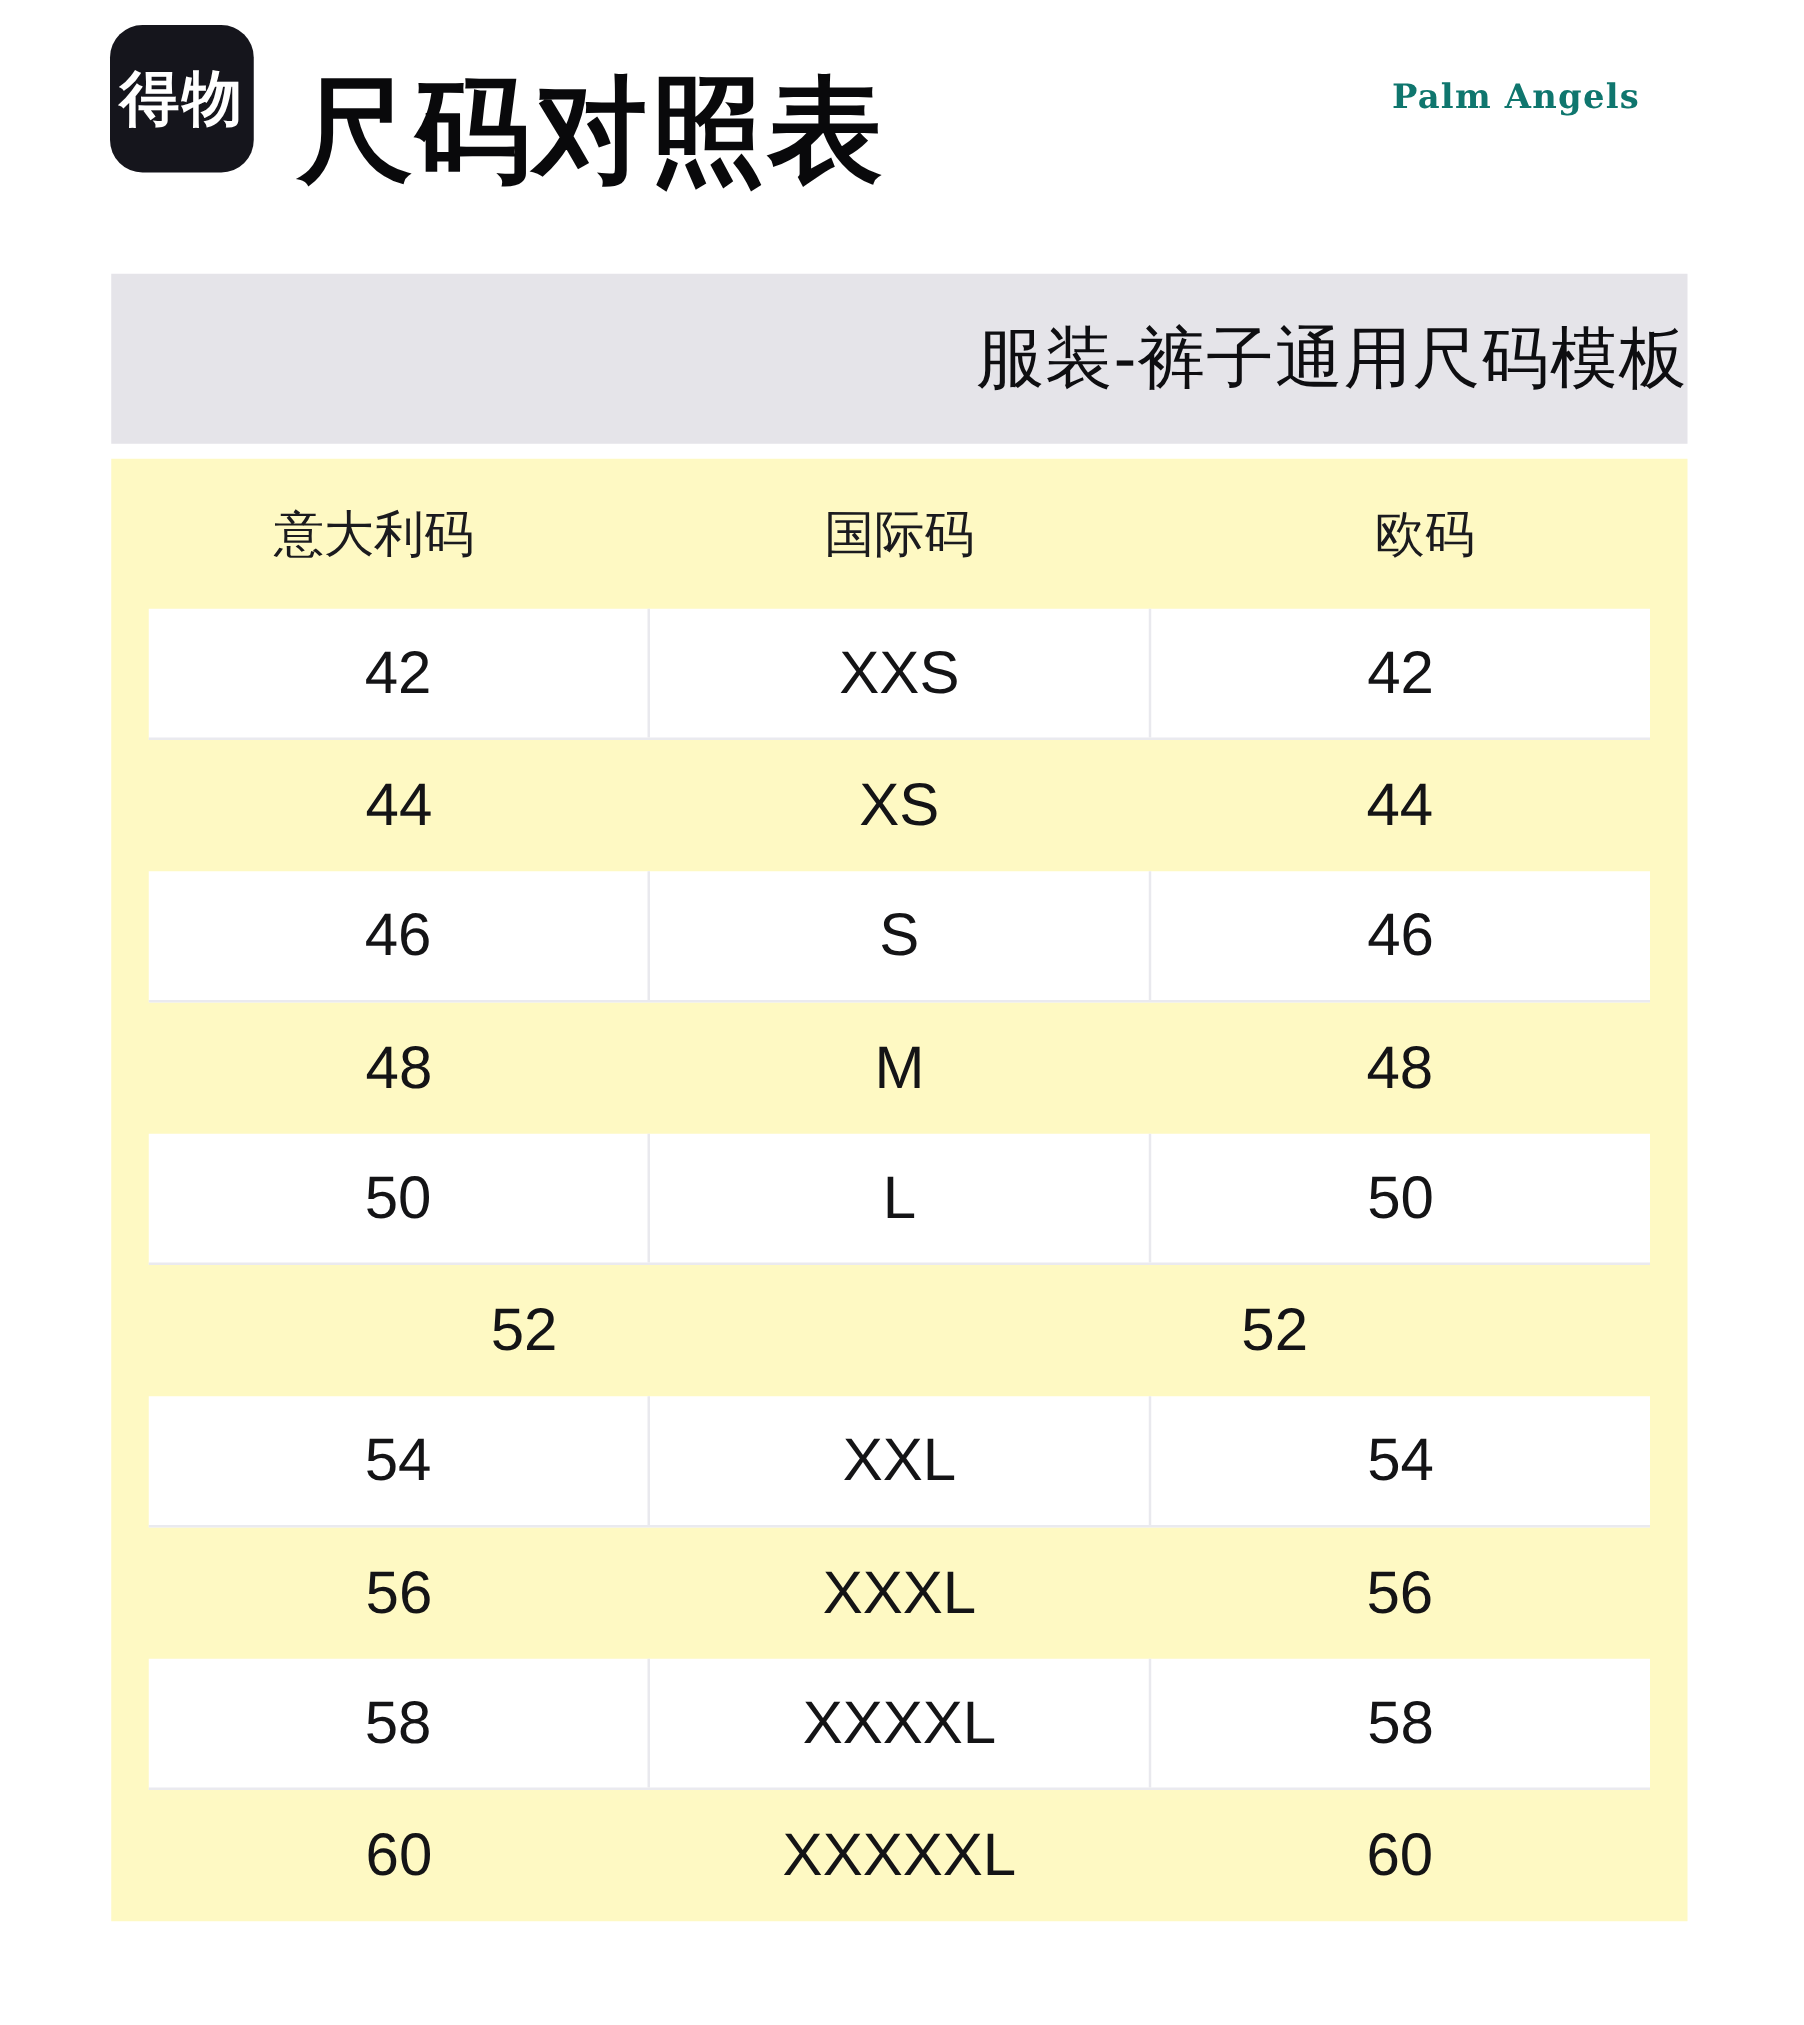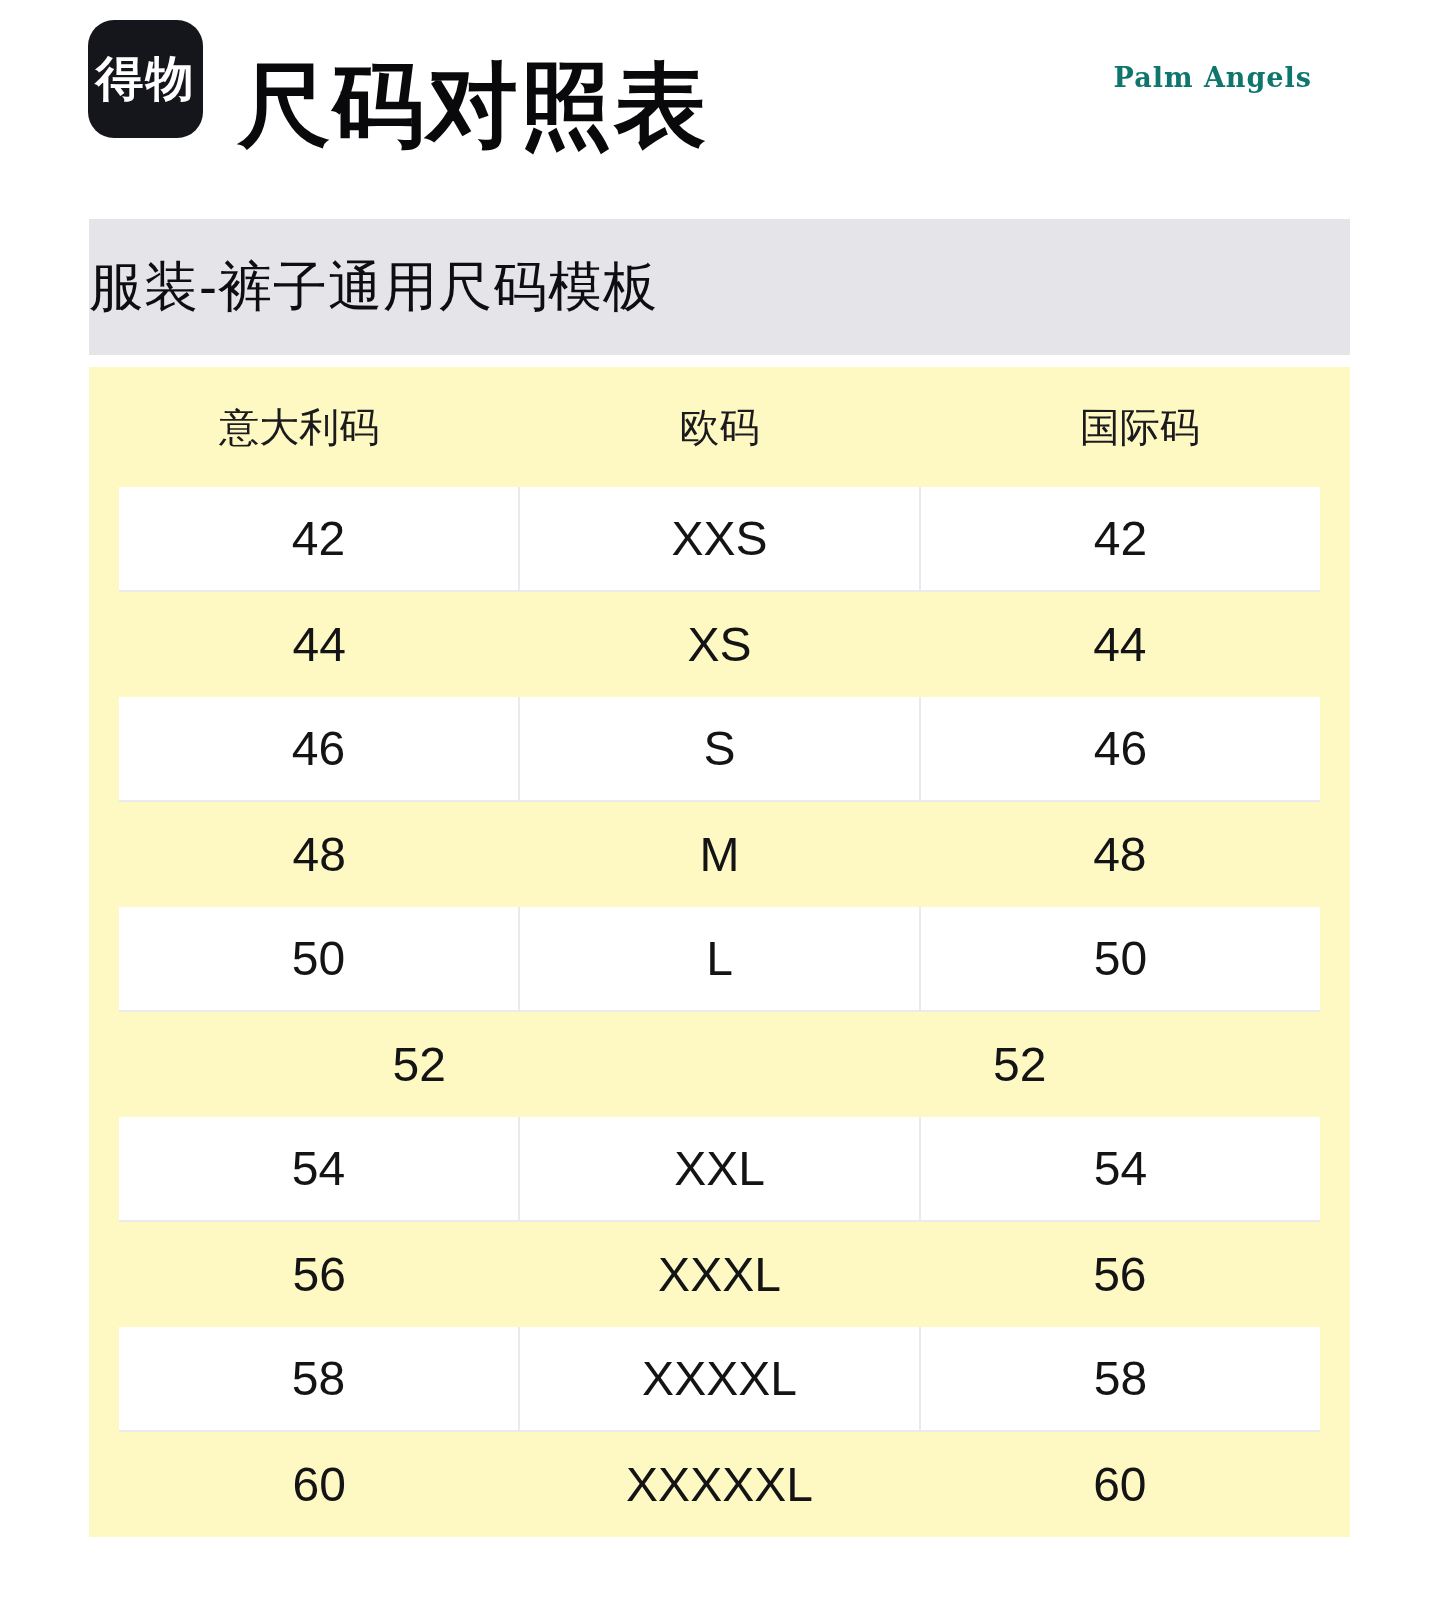--- a/index.html
+++ b/index.html
@@ -63,21 +63,21 @@
   
   .subtitle-bar {
     position: absolute;
     left: 89px;
     top: 219px;
     width: 1261px;
     height: 136px;
     background: #e5e4e9;
     display: flex;
     align-items: center;
-    justify-content: flex-start;
+    justify-content: flex-end;
   }
   .subtitle-text {
     font-size: 54px;
     font-weight: 500;
     color: #0e0e11;
     letter-spacing: 1px;
     white-space: nowrap;
   }
 
   
@@ -143,22 +143,22 @@
 
   <div class="brand-logo">Palm Angels</div>
 
   <div class="subtitle-bar">
     <span class="subtitle-text">服装-裤子通用尺码模板</span>
   </div>
 
   <div class="size-table">
     <div class="thead">
       <div class="hcell">意大利码</div>
+      <div class="hcell">国际码</div>
       <div class="hcell">欧码</div>
-      <div class="hcell">国际码</div>
     </div>
     <div class="tbody">
         <div class="trow white">
           <div class="tcell">42</div>
           <div class="tcell">XXS</div>
           <div class="tcell">42</div>
         </div>
         <div class="trow gray">
           <div class="tcell">44</div>
           <div class="tcell">XS</div>

